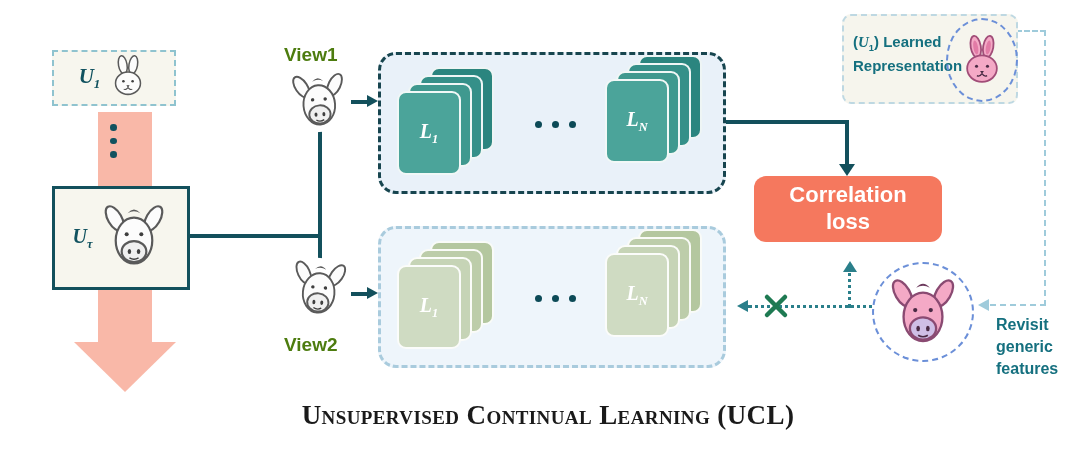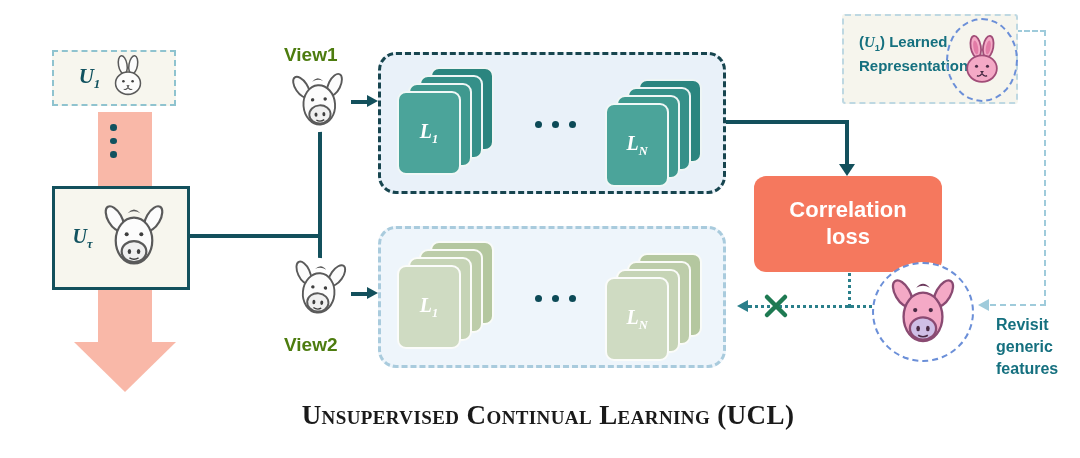--- a/index.html
+++ b/index.html
@@ -41,54 +41,54 @@
                     border-left:11px solid #13505c; z-index:2; }
   .a1l { left:351px; top:100px; } .a1h { left:367px; top:95px; }
   .a2l { left:351px; top:292px; } .a2h { left:367px; top:287px; }
 
   
   .encoder-box { width:348px; height:142px; border-radius:18px; z-index:2; }
   .encoder-top    { left:378px; top:52px;  background:#e9f1f9; border:3.5px dashed #17454f; }
   .encoder-bottom { left:378px; top:226px; background:#eef5fb; border:3px dashed #a9cbdd; }
 
   .stack { position:absolute; width:98px; height:109px; }
-  .stack-a { left:16px; top:12px; } .stack-b { left:224px; top:24px; }
+  .stack-a { left:16px; top:12px; } .stack-b { left:224px; top:0; }
   .card { position:absolute; width:64px; height:84px; border-radius:9px;
           border:2px solid rgba(255,255,255,0.92); display:flex; align-items:center; justify-content:center; }
   .p3 { left:33px; top:0; } .p2 { left:22px; top:8px; } .p1 { left:11px; top:16px; } .p0 { left:0; top:24px; }
   .teal .p0 { background:#4ba49a; } .teal .p1 { background:#3f998f; }
   .teal .p2 { background:#359089; } .teal .p3 { background:#2b857f; }
   .sage .p0 { background:#cfdbc2; } .sage .p1 { background:#c6d4b6; }
   .sage .p2 { background:#bdcdaa; } .sage .p3 { background:#b4c79f; }
   .card-label { font-family:"Liberation Serif", serif; font-style:italic; font-weight:700; font-size:20px; color:#ffffff; }
 
   .hdots { position:absolute; left:142px; top:66px; width:64px; display:flex; gap:10px; justify-content:center; }
   .hdots .dot { width:7px; height:7px; background:#0c4a57; }
 
   
   .loss-line-h { left:726px; top:120px; width:122px; height:3.5px; background:#13505c; z-index:1; }
   .loss-line-v { left:845px; top:120px; width:3.5px; height:46px; background:#13505c; z-index:1; }
   .head-down-teal { left:839px; top:164px; width:0; height:0; border-left:8px solid transparent;
                     border-right:8px solid transparent; border-top:12px solid #13505c; z-index:1; }
 
-  .loss-box { left:754px; top:176px; width:188px; height:96px; background:#f5785e; border-radius:12px;
+  .loss-box { left:754px; top:176px; width:188px; height:66px; background:#f5785e; border-radius:12px;
               display:flex; flex-direction:column; align-items:center; justify-content:center;
               color:#fff; font-weight:bold; font-size:22px; line-height:1.22; z-index:2; }
 
   .dotted-v { left:848px; top:266px; width:0; height:42px; border-left:3.5px dotted #2a7f8a; z-index:1; }
   .head-up-teal { left:843px; top:261px; width:0; height:0; border-left:7px solid transparent;
                   border-right:7px solid transparent; border-bottom:11px solid #2a7f8a; z-index:1; }
   .dotted-h { left:748px; top:305px; width:132px; height:0; border-top:3.5px dotted #2a7f8a; z-index:1; }
   .head-left-teal { left:737px; top:300px; width:0; height:0; border-top:6.5px solid transparent;
                     border-bottom:6.5px solid transparent; border-right:11px solid #2a7f8a; z-index:1; }
   .cross { left:763px; top:293px; z-index:2; }
 
   
   .learned-box { left:842px; top:14px; width:176px; height:90px; background:#f6f5ed;
-                 border:2px dashed #bed8e2; border-radius:3px; z-index:2; padding:15px 0 0 15px; }
+                 border:2px dashed #bed8e2; border-radius:9px; z-index:2; padding:15px 0 0 9px; }
   .lr-text { color:#15707f; font-weight:bold; font-size:15px; line-height:1.45; width:104px; }
   .math-inline { font-family:"Liberation Serif", serif; font-style:italic; }
 
   .pink-ellipse { border:2.5px dashed #6b8fd8; border-radius:50%; display:flex;
                   align-items:center; justify-content:center; z-index:3; }
   .rabbit-ellipse { left:946px; top:18px;  width:72px;  height:84px; }
   .donkey-ellipse { left:872px; top:262px; width:102px; height:100px; background:#ffffff; }
 
   .dash-h1 { left:1016px; top:30px; width:30px; height:0; border-top:2.5px dashed #9fcbdb; z-index:1; }
   .dash-v  { left:1044px; top:30px; width:0; height:276px; border-left:2.5px dashed #9fcbdb; z-index:1; }

